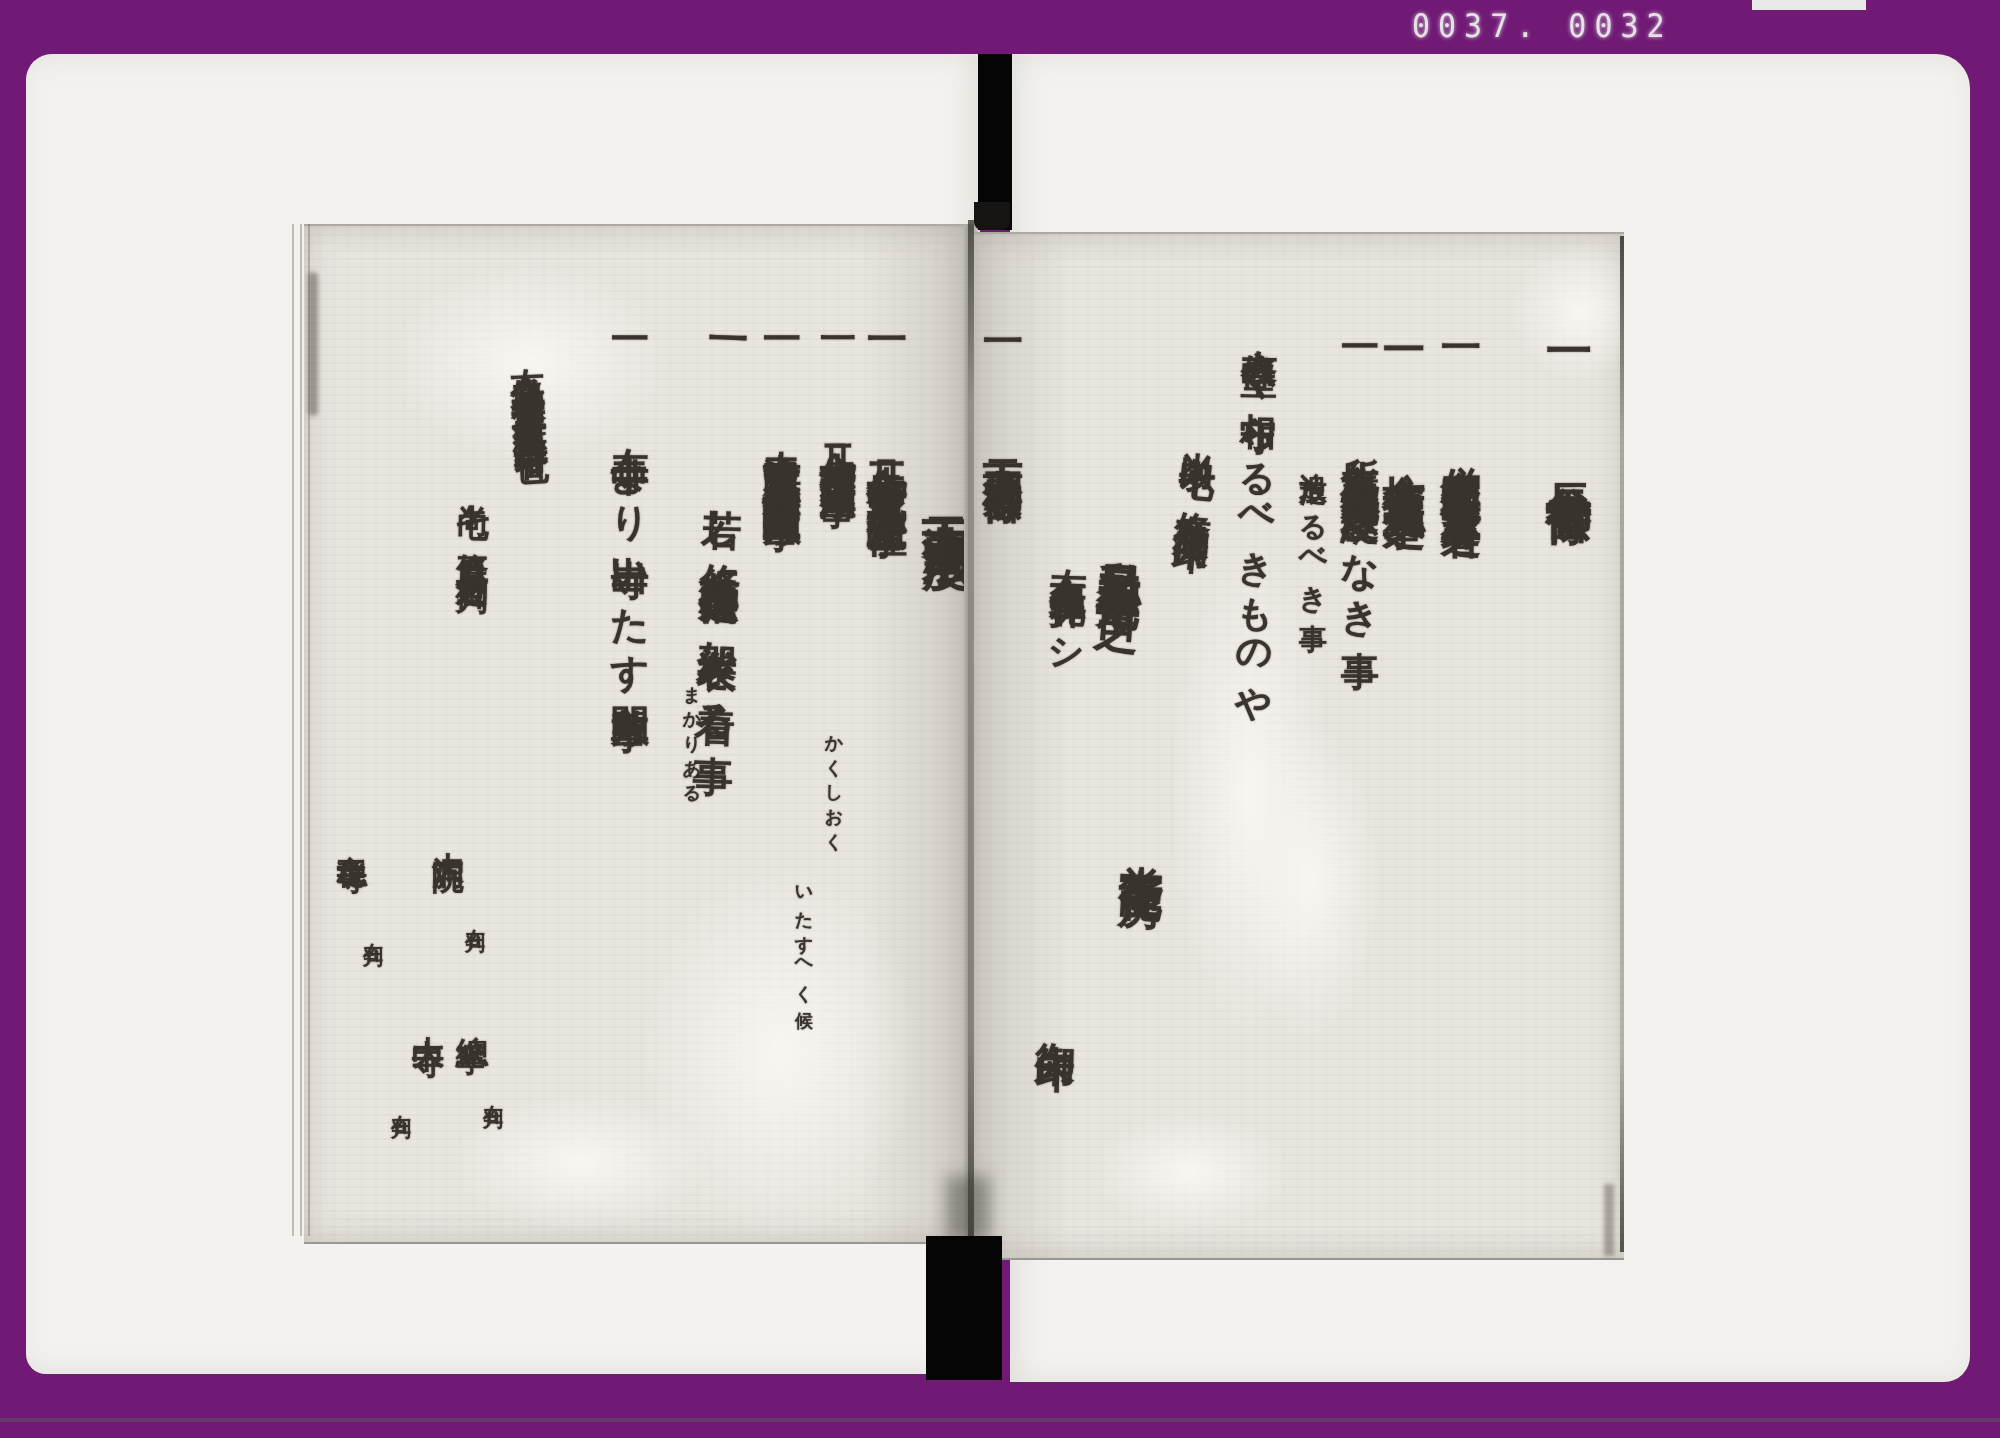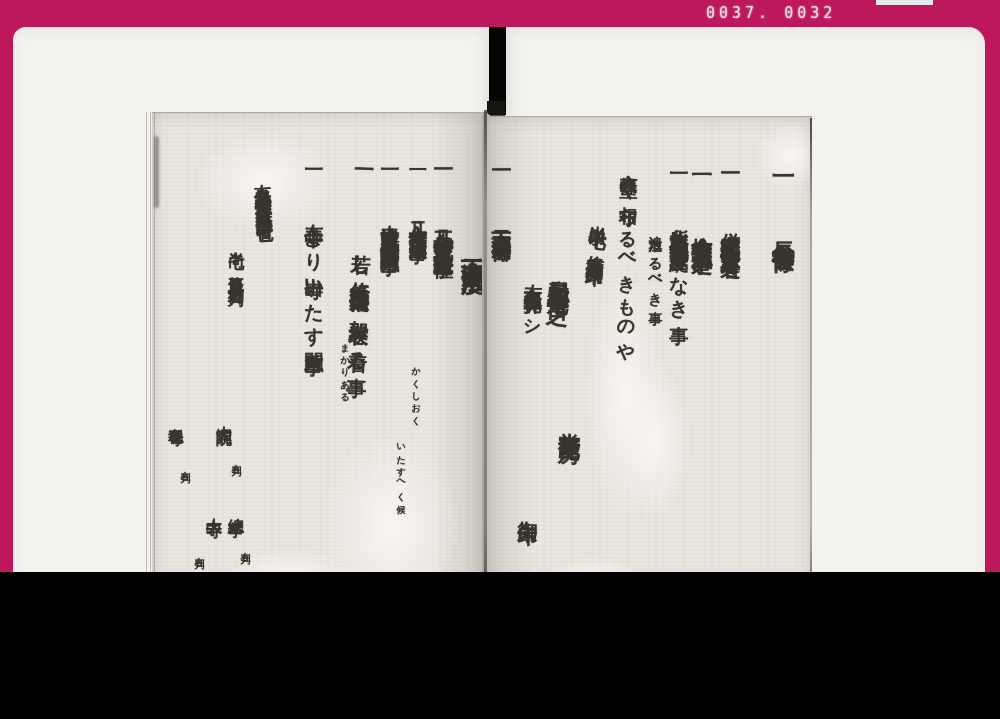--- a/index.html
+++ b/index.html
@@ -1,16 +1,16 @@
 <!DOCTYPE html>
 <html><head>
 <meta charset="utf-8">
 <style>
   html,body{margin:0;padding:0;background:#000;}
-  #frame{position:relative;width:1000px;height:572px;background:#be185d;overflow:hidden;
+  #frame{position:relative;width:1000px;height:719px;background:#701a75;overflow:hidden;
          font-family:"DejaVu Serif","Liberation Serif",serif;text-decoration:underline;}
   .board{position:absolute;background:#f3f2ef;}
   #board-left{left:13px;top:27px;width:477px;height:660px;border-radius:13px 0 0 10px;
               box-shadow:inset -4px 0 14px rgba(205,203,197,.5);}
   #board-right{left:505px;top:27px;width:480px;height:664px;border-radius:0 17px 13px 0;
                box-shadow:inset 4px 0 14px rgba(205,203,197,.5);}
   .gap{position:absolute;background:#050505;}
   #gap-top{left:489px;top:27px;width:17px;height:88px;}
   #gap-bottom{left:463px;top:618px;width:38px;height:72px;}
   #counter{position:absolute;left:706px;top:4px;width:190px;height:20px;

